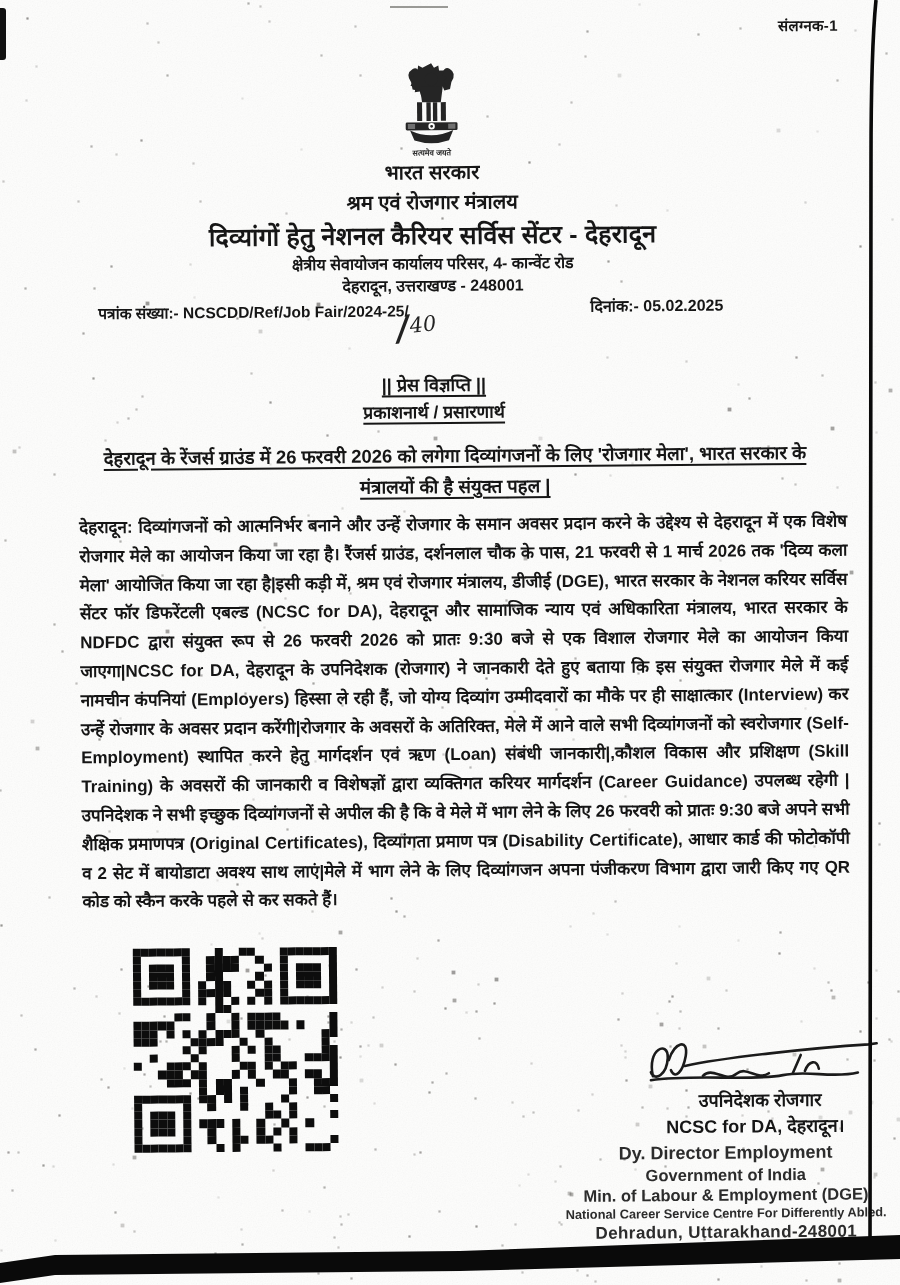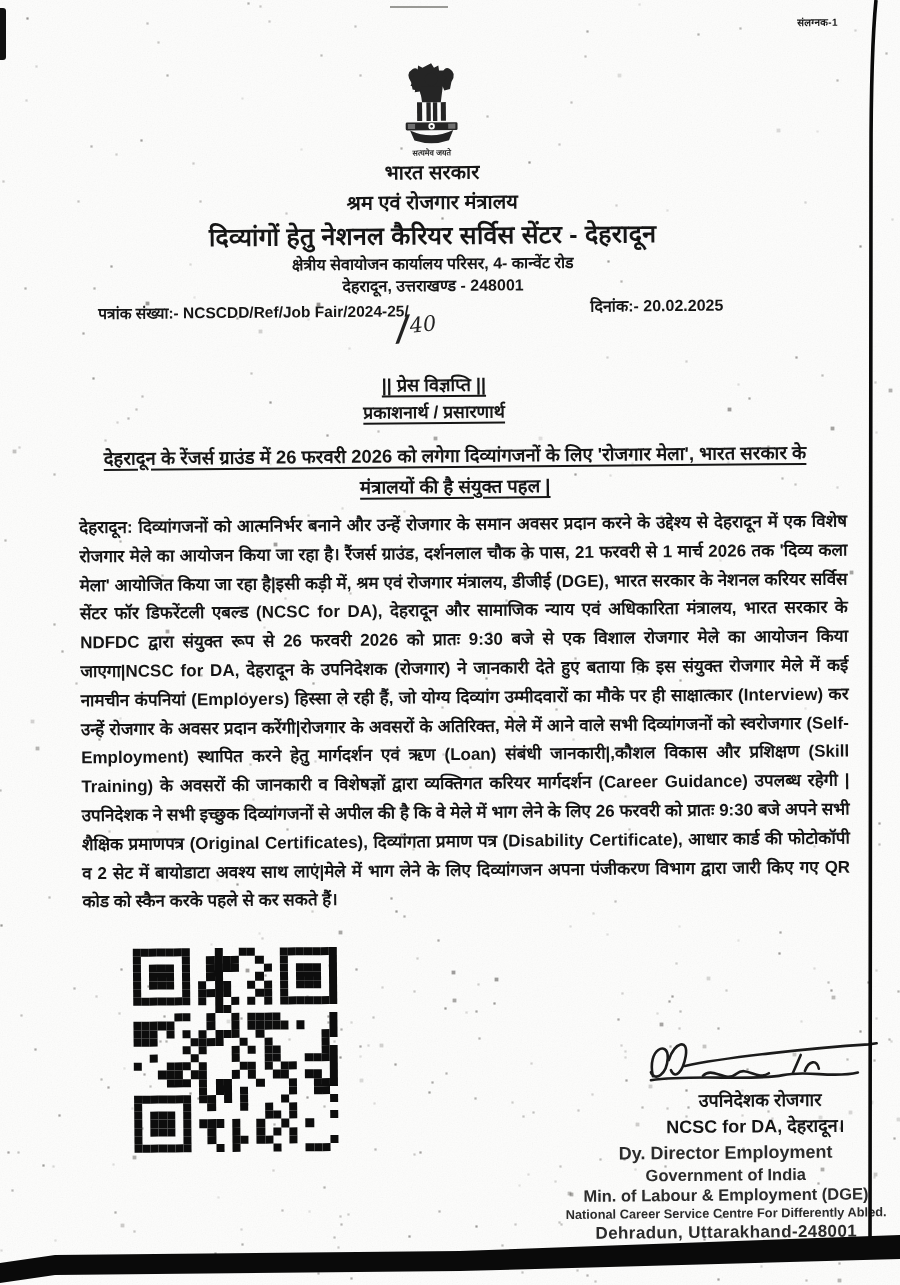--- a/index.html
+++ b/index.html
@@ -5,21 +5,21 @@
   html,body{margin:0;padding:0;background:#e8e6e2;}
   .page{
     position:relative;width:900px;height:1285px;margin:0 auto;
     background:#fdfdfc;overflow:hidden;
     font-family:"Liberation Sans","DejaVu Sans",sans-serif;
     color:#161616;
   }
   .content{position:absolute;inset:0;transform:rotate(-0.5deg);transform-origin:50% 40%;}
   .abs{position:absolute;}
   .center{left:0;right:30px;text-align:center;}
-  .attachment{top:18px;right:58px;font-size:10px;font-weight:bold;letter-spacing:.3px;}
+  .attachment{top:18px;right:58px;font-size:15px;font-weight:bold;letter-spacing:.3px;}
   .emblem-wrap{top:60px;left:0;right:30px;text-align:center;}
   .govt-line{top:158px;font-size:20px;font-weight:bold;}
   .ministry-line{top:188px;font-size:20px;font-weight:bold;}
   .office-line{top:217px;font-size:25px;font-weight:bold;letter-spacing:.2px;}
   .addr1{top:252px;font-size:16px;font-weight:bold;}
   .addr2{top:274px;font-size:16px;font-weight:bold;}
   .ref-row{top:299px;left:100px;font-size:15.5px;font-weight:bold;}
   .date-cell{top:296px;left:592px;font-size:16px;font-weight:bold;}
   .hand40{top:306px;left:398px;font-size:21px;font-style:italic;
     font-family:"DejaVu Serif",serif;transform:rotate(-6deg);color:#222;}
@@ -115,21 +115,21 @@
 
     <div class="abs ref-row">
       <span>पत्रांक संख्या:-</span>
       <span>NCSCDD/Ref/Job Fair/2024-25/</span>
     </div>
     <div class="abs hand40">
       <span class="slash">/</span><span>40</span>
     </div>
     <div class="abs date-cell">
       <span>दिनांक:-</span>
-      <span>20.02.2025</span>
+      <span>05.02.2025</span>
     </div>
 
     <div class="abs center press-title">
       <span>|| प्रेस विज्ञप्ति ||</span>
     </div>
     <div class="abs center press-sub">
       <span>प्रकाशनार्थ / प्रसारणार्थ</span>
     </div>
 
     <div class="abs headline">

